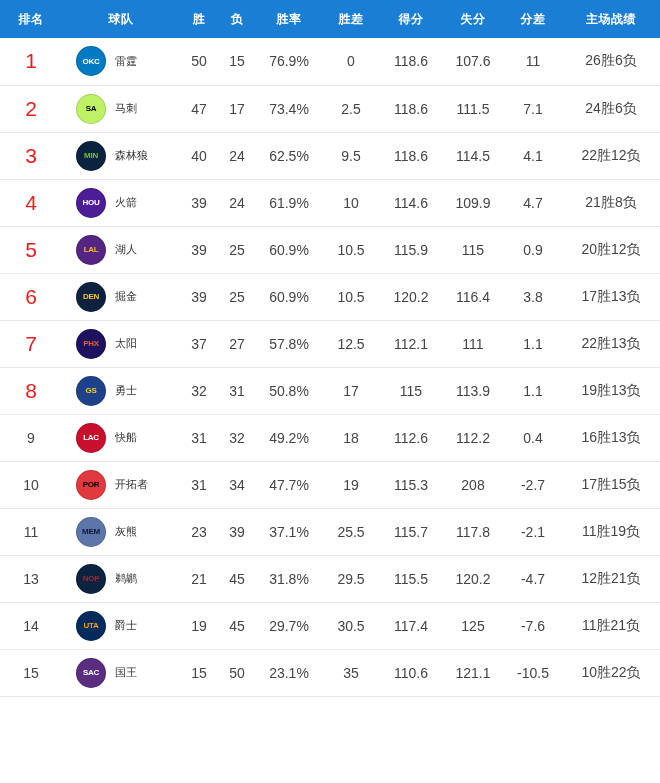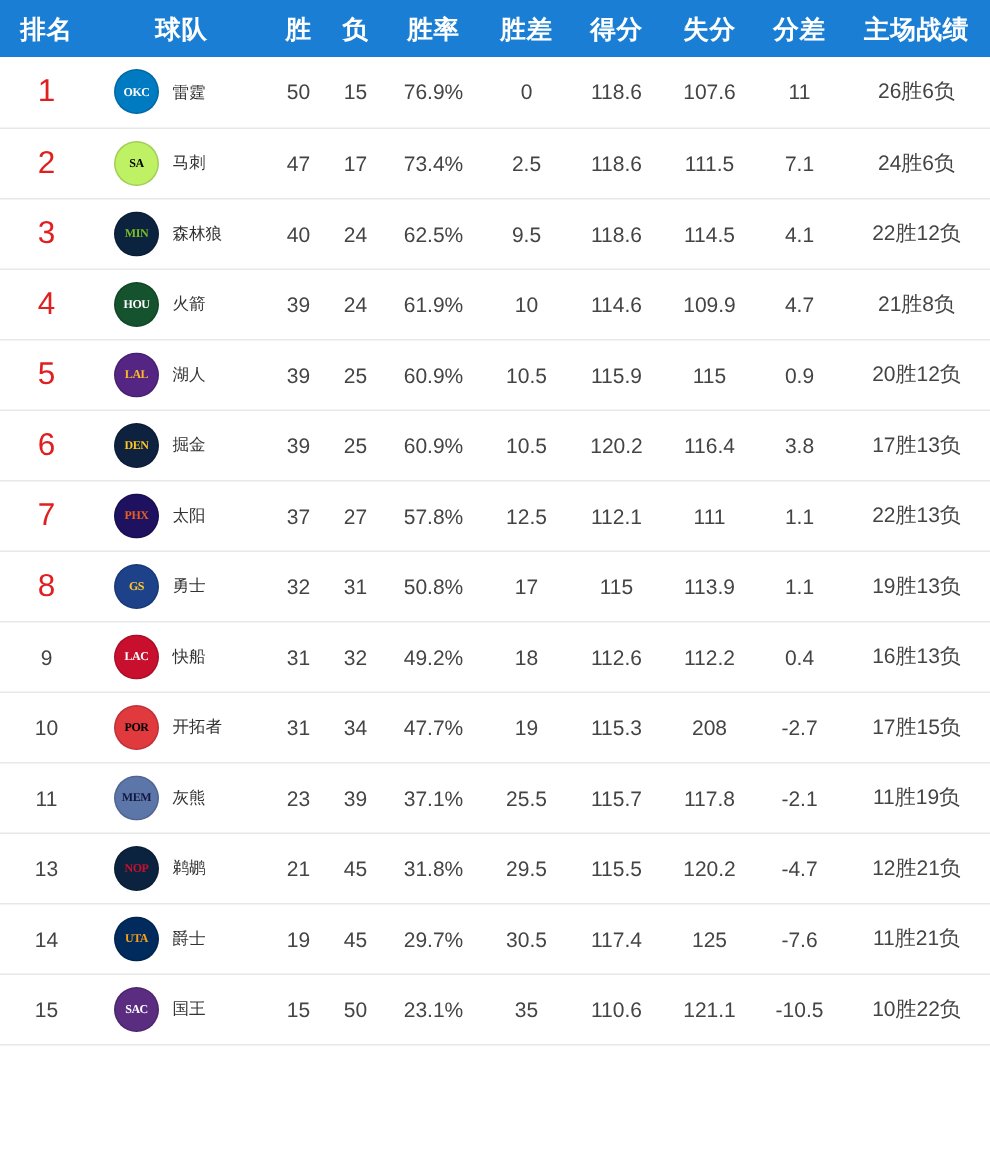--- a/index.html
+++ b/index.html
@@ -14,21 +14,21 @@
     overflow: hidden;
   }
   table.standings {
     width: 660px;
     border-collapse: collapse;
     table-layout: fixed;
   }
   table.standings thead th {
     background: #1a7fd4;
     color: #ffffff;
-    font-size: 17px;
+    font-size: 12px;
     font-weight: bold;
     height: 38px;
     text-align: center;
     vertical-align: middle;
     letter-spacing: 0.5px;
   }
   table.standings tbody td {
     height: 47px;
     border-bottom: 1px solid #e8e8e8;
     text-align: center;
@@ -71,21 +71,20 @@
     flex: 0 0 30px;
     display: flex;
     align-items: center;
     justify-content: center;
     font-size: 8px;
     font-weight: bold;
     color: #fff;
     letter-spacing: -0.3px;
     border: 1px solid rgba(0,0,0,0.15);
     overflow: hidden;
-    font-family: Liberation Serif, serif;
   }
   .team-name {
     font-size: 11px;
     color: #333;
     white-space: nowrap;
   }
   td.num { color: #555; }
   td.home { color: #666; font-size: 13.5px; }
 </style>
 </head>
@@ -167,21 +166,21 @@
         <td class="num">9.5</td>
         <td class="num">118.6</td>
         <td class="num">114.5</td>
         <td class="num">4.1</td>
         <td class="home">22胜12负</td>
       </tr>
       <tr>
         <td class="rank top8">4</td>
         <td class="team">
           <div class="team-inner">
-            <span class="logo" style="background: #14532d; color: rgb(255, 255, 255);">HOU</span>
+            <span class="logo" style="background: #4c1d95; color: rgb(255, 255, 255);">HOU</span>
             <span class="team-name">火箭</span>
           </div>
         </td>
         <td class="num">39</td>
         <td class="num">24</td>
         <td class="num">61.9%</td>
         <td class="num">10</td>
         <td class="num">114.6</td>
         <td class="num">109.9</td>
         <td class="num">4.7</td>

